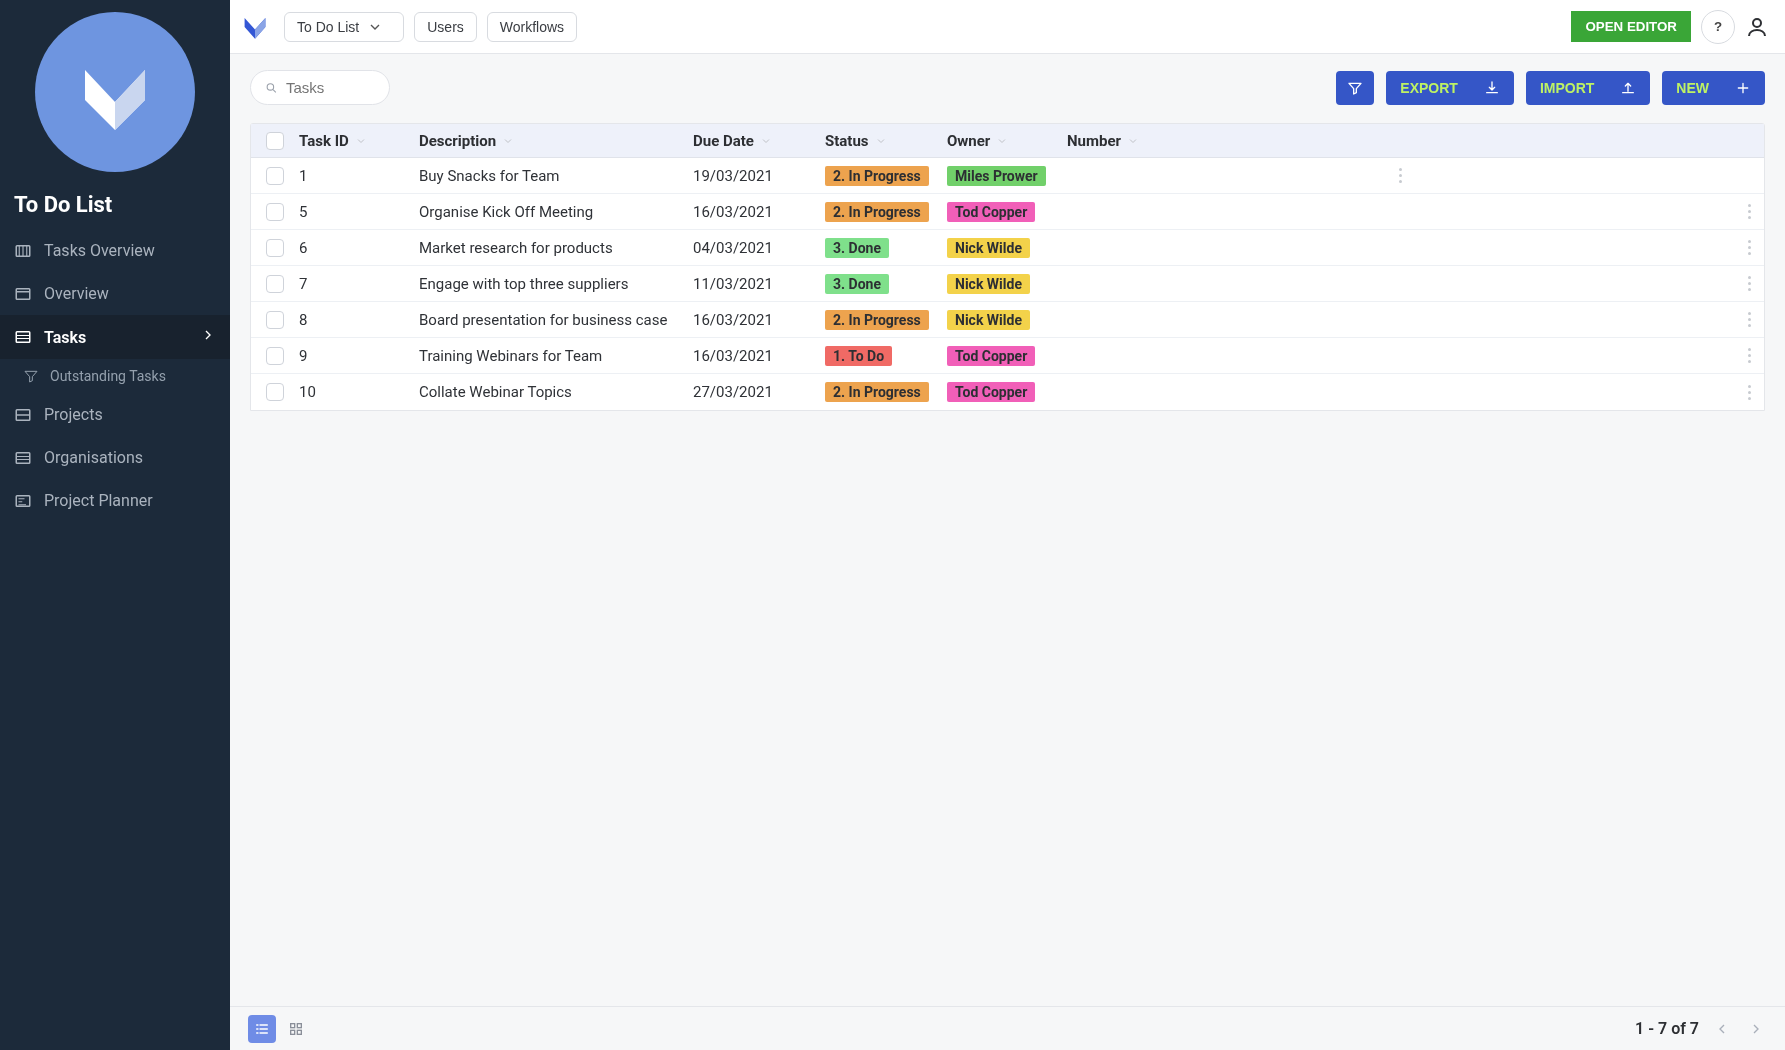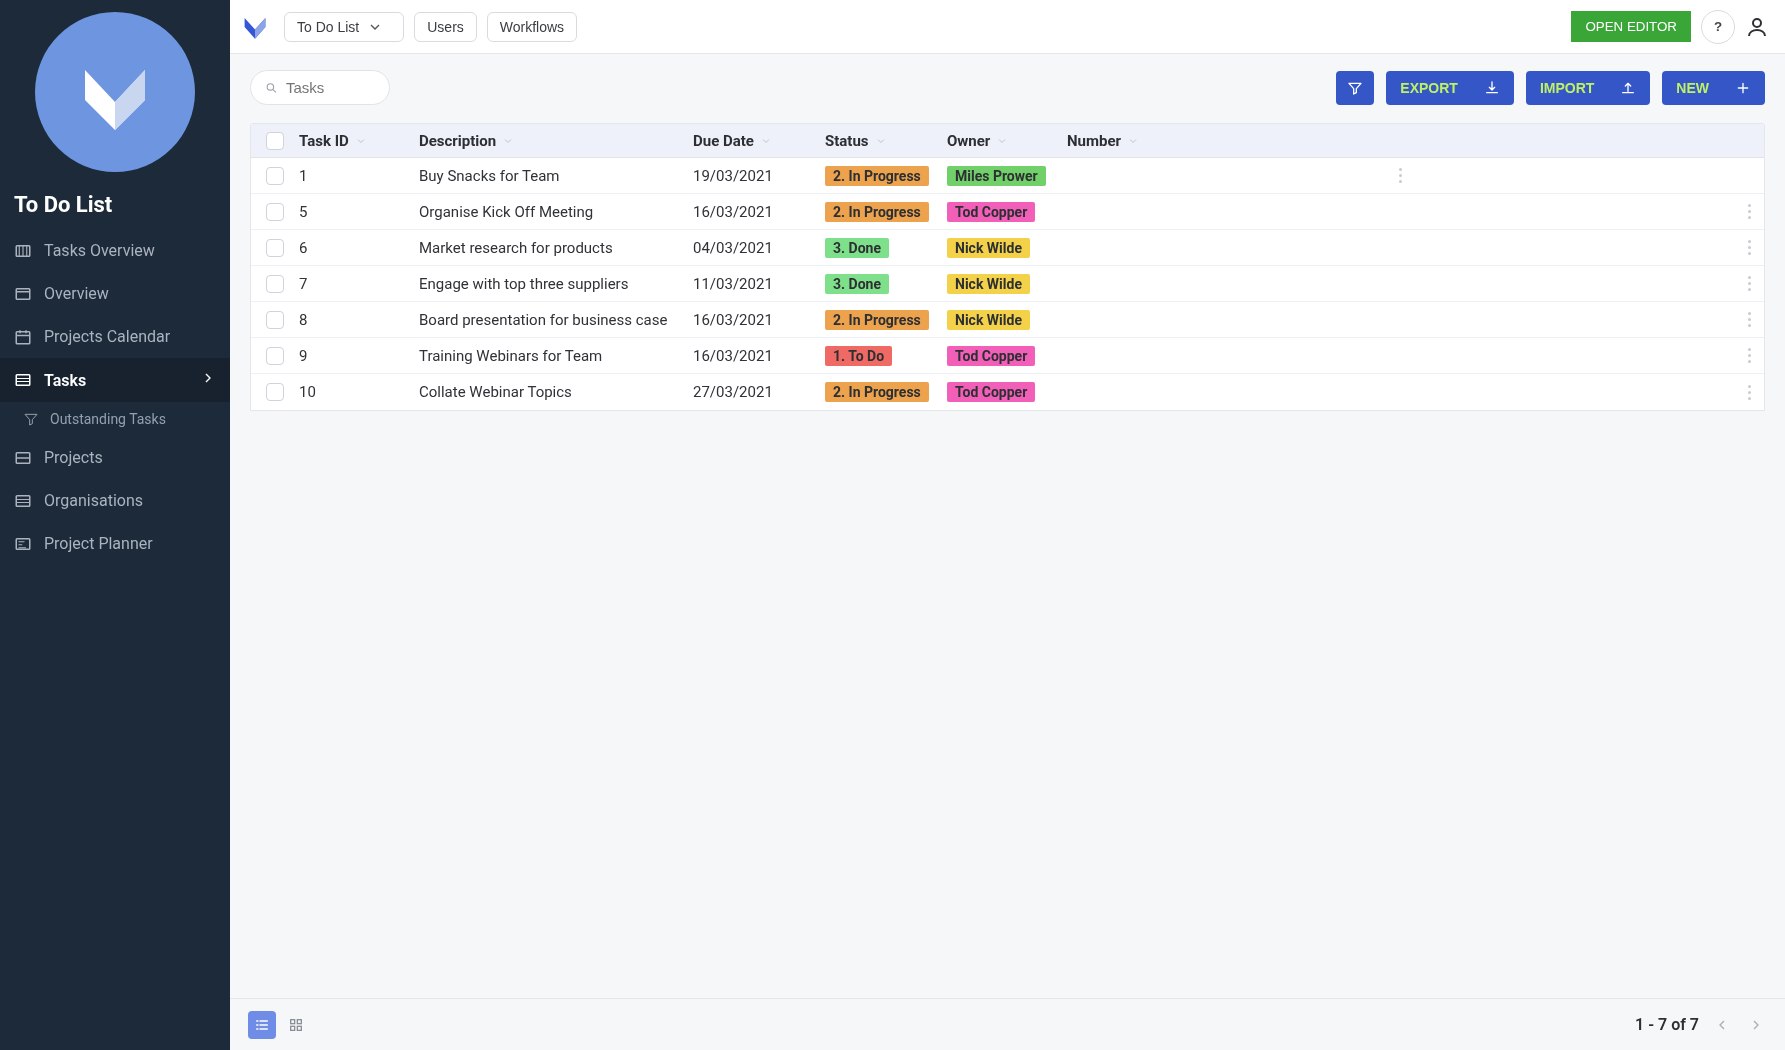--- a/index.html
+++ b/index.html
@@ -17,21 +17,21 @@
   .nav-icon { width:18px; height:18px; display:inline-flex; align-items:center; justify-content:center; }
   .chev { width:16px; height:16px; }
 
   
   .main { flex:1; display:flex; flex-direction:column; min-width:0; }
   .topbar { height:54px; background:#fff; border-bottom:1px solid #e4e6ea; display:flex; align-items:center; padding: 0 16px 0 10px; gap:10px; }
   .brand-mark { width:30px; height:30px; display:flex; align-items:center; justify-content:center; margin-right:4px; }
   .btn { background:#fff; border:1px solid #d8dbe0; border-radius:6px; padding:6px 12px; font-size:14px; color:#3a3d42; cursor:pointer; display:inline-flex; align-items:center; gap:8px; }
   .btn.dropdown::after{ content:""; }
   .spacer { flex:1; }
-  .btn-primary { background:#3aa637; color:#fff; border:none; font-weight:400; padding:8px 14px; border-radius:0; }
+  .btn-primary { background:#3aa637; color:#fff; border:none; font-weight:700; padding:8px 14px; border-radius:0; }
   .btn-circle { width:34px; height:34px; border-radius:50%; border:1px solid #d8dbe0; background:#fff; display:flex; align-items:center; justify-content:center; color:#444; font-weight:600; }
   .user-icon { width:24px; height:24px; color:#2d2f33; }
 
   
   .toolbar { display:flex; align-items:center; gap:12px; padding: 16px 20px 12px; }
   .search { display:flex; align-items:center; gap:8px; border:1px solid #e1e3e8; background:#fff; border-radius:999px; padding:8px 14px; width: 140px; }
   .search input { border:none; outline:none; font-size:15px; width: 100%; color:#6a6e76; background:transparent; }
   .btn-solid { background:#3556c7; color:#bef264; border:none; padding:9px 14px; border-radius:4px; font-size:14px; font-weight:700; display:inline-flex; align-items:center; gap:26px; cursor:pointer; }
   .btn-icon-only { width:38px; padding:9px 0; justify-content:center; }
   .svg16{width:16px;height:16px;}
@@ -43,21 +43,21 @@
   .th .sort { width:12px; height:12px; opacity:.45; }
   .check { width:18px; height:18px; border:1.5px solid #cfd3da; border-radius:4px; background:#fff; margin:auto; cursor:pointer; }
   .row { display:grid; grid-template-columns: 48px 120px 274px 132px 122px 120px 1fr 30px; align-items:center; height:36px; border-bottom:1px solid #edf0f4; font-size:15px; color:#2f3237; }
   .row:last-child { border-bottom:none; }
   .cell { white-space:nowrap; overflow:hidden; text-overflow:ellipsis; }
   .row-menu { width:20px; height:20px; display:flex; flex-direction:column; align-items:center; justify-content:center; gap:3px; cursor:pointer; opacity:.55; margin:auto; }
   .row-menu span { width:3px; height:3px; background:#9aa0aa; border-radius:50%; display:block; }
   .pill { display:inline-block; padding:2px 8px; border-radius:2px; font-weight:700; font-size:14px; color:#2d2f33; }
 
   
-  .footer { margin-top:auto; height:52px; border-top:1px solid #e4e6ea; display:flex; align-items:center; padding:0 18px; background:#f6f7f8; }
+  .footer { margin-top:auto; height:44px; border-top:1px solid #e4e6ea; display:flex; align-items:center; padding:0 18px; background:#f6f7f8; }
   .view-toggle { display:flex; gap:6px; }
   .vt-btn { width:28px; height:28px; border-radius:4px; display:flex; align-items:center; justify-content:center; cursor:pointer; color:#8a8f99; }
   .vt-btn.active { background:#6f8ce6; color:#fff; }
   .pager { margin-left:auto; display:flex; align-items:center; gap:12px; font-size:16px; color:#2d2f33; font-weight:600; }
   .pager-arrow { width:22px; height:22px; display:flex; align-items:center; justify-content:center; color:#a9afba; cursor:pointer; }
 
 </style>
 </head>
 <body>
 
@@ -85,31 +85,20 @@
         <div class="nav-item-left">
           <span class="nav-icon">
             <svg viewBox="0 0 24 24" width="18" height="18" style="color:inherit">
               <rect x="3" y="5" width="18" height="14" rx="1" fill="none" stroke="currentColor" stroke-width="2"></rect>
               <path d="M3 9h18" stroke="currentColor" stroke-width="2"></path>
             </svg>
           </span>
           <span>Overview</span>
         </div>
       </div>
-      <div class="nav-item">
-        <div class="nav-item-left">
-          <span class="nav-icon">
-            <svg viewBox="0 0 24 24" width="18" height="18" style="color:inherit">
-              <rect x="3" y="5" width="18" height="16" rx="1" fill="none" stroke="currentColor" stroke-width="2"></rect>
-              <path d="M3 10h18M8 3v4M16 3v4" stroke="currentColor" stroke-width="2"></path>
-            </svg>
-          </span>
-          <span>Projects Calendar</span>
-        </div>
-      </div>
       <div class="nav-item active">
         <div class="nav-item-left">
           <span class="nav-icon">
             <svg viewBox="0 0 24 24" width="18" height="18" style="color:inherit">
               <rect x="3" y="5" width="18" height="14" rx="1" fill="none" stroke="currentColor" stroke-width="2"></rect>
               <path d="M3 10h18M3 14h18" stroke="currentColor" stroke-width="1.5"></path>
             </svg>
           </span>
           <span>Tasks</span>
         </div>

